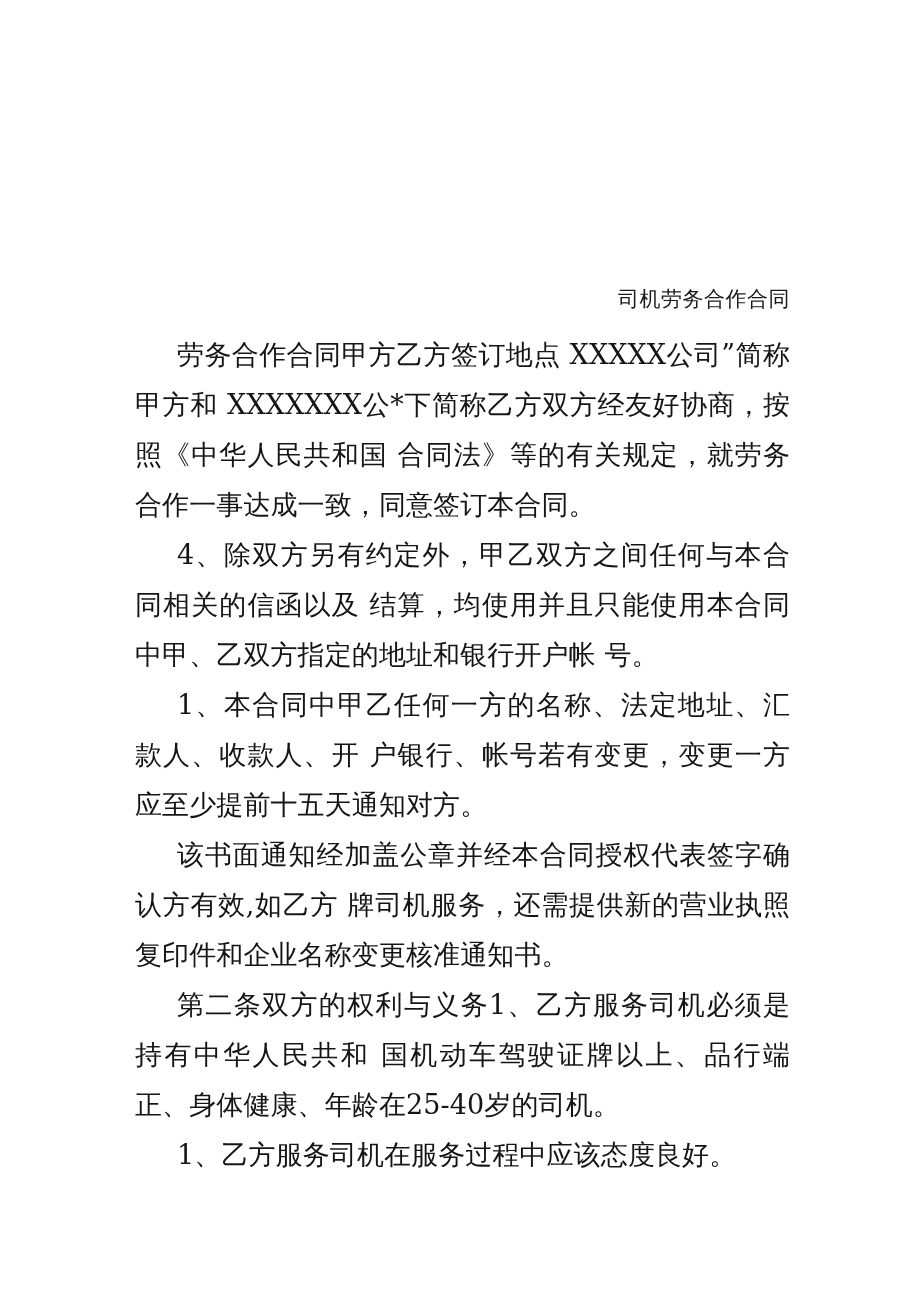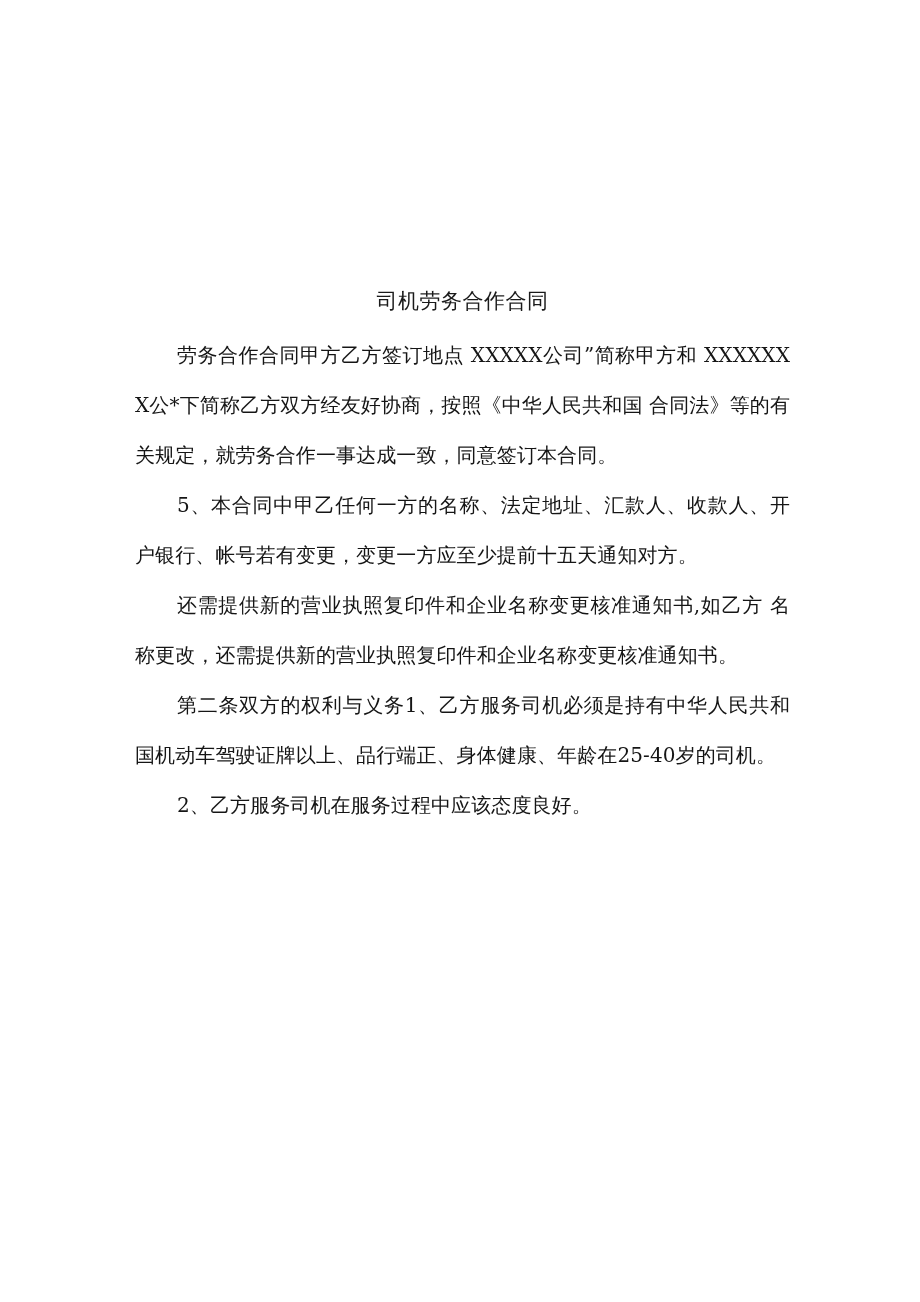--- a/index.html
+++ b/index.html
@@ -25,38 +25,39 @@
     position: absolute;
     left: 135px;
     top: 0;
     width: 655px;
   }
   .doc-title {
     position: absolute;
     left: 0;
     top: 272px;
     width: 655px;
-    text-align: center;
+    text-align: right;
     font-size: 21px;
     line-height: 30px;
     letter-spacing: 0.5px;
     color: #1a1a1a;
     font-weight: 400;
     white-space: nowrap;
+    font-family: Liberation Mono, monospace;
   }
   .paragraphs {
     position: absolute;
     left: 0;
     top: 330px;
     width: 655px;
   }
   p.para {
     margin: 0;
     padding: 0;
-    font-size: 20px;
+    font-size: 27px;
     line-height: 50px;
     text-align: justify;
     text-justify: inter-character;
     text-indent: 42px;
     letter-spacing: 0.1px;
     color: #151515;
     word-break: break-all;
     overflow-wrap: break-word;
   }
   p.para.last-line-short {
@@ -66,20 +67,21 @@
 </head>
 <body>
 
 <div class="page">
   <div class="doc-body">
 
     <h1 class="doc-title">司机劳务合作合同</h1>
 
     <div class="paragraphs">
       <p class="para">劳务合作合同甲方乙方签订地点  XXXXX公司”简称甲方和  XXXXXXX公*下简称乙方双方经友好协商，按照《中华人民共和国 合同法》等的有关规定，就劳务合作一事达成一致，同意签订本合同。</p>
-      <p class="para last-line-short">5、本合同中甲乙任何一方的名称、法定地址、汇款人、收款人、开 户银行、帐号若有变更，变更一方应至少提前十五天通知对方。</p>
-      <p class="para last-line-short">还需提供新的营业执照复印件和企业名称变更核准通知书,如乙方 名称更改，还需提供新的营业执照复印件和企业名称变更核准通知书。</p>
+      <p class="para last-line-short">4、除双方另有约定外，甲乙双方之间任何与本合同相关的信函以及 结算，均使用并且只能使用本合同中甲、乙双方指定的地址和银行开户帐 号。</p>
+      <p class="para last-line-short">1、本合同中甲乙任何一方的名称、法定地址、汇款人、收款人、开 户银行、帐号若有变更，变更一方应至少提前十五天通知对方。</p>
+      <p class="para last-line-short">该书面通知经加盖公章并经本合同授权代表签字确认方有效,如乙方 牌司机服务，还需提供新的营业执照复印件和企业名称变更核准通知书。</p>
       <p class="para last-line-short">第二条双方的权利与义务1、乙方服务司机必须是持有中华人民共和 国机动车驾驶证牌以上、品行端正、身体健康、年龄在25-40岁的司机。</p>
-      <p class="para last-line-short">2、乙方服务司机在服务过程中应该态度良好。</p>
+      <p class="para last-line-short">1、乙方服务司机在服务过程中应该态度良好。</p>
     </div>
 
   </div>
 </div>
 
 </body></html>

